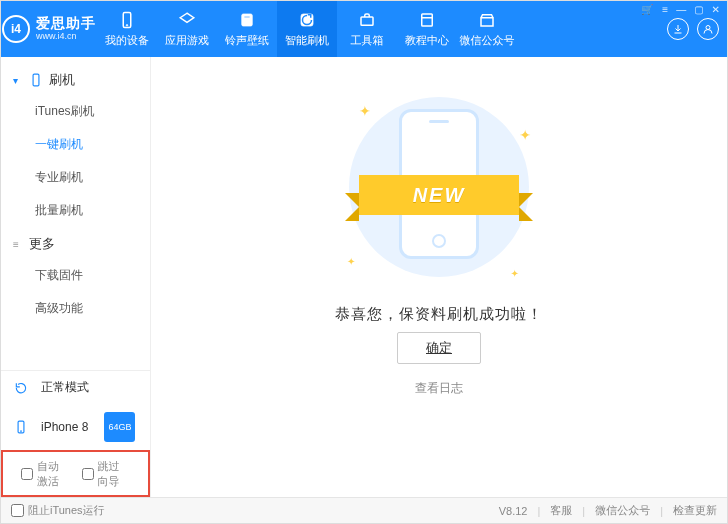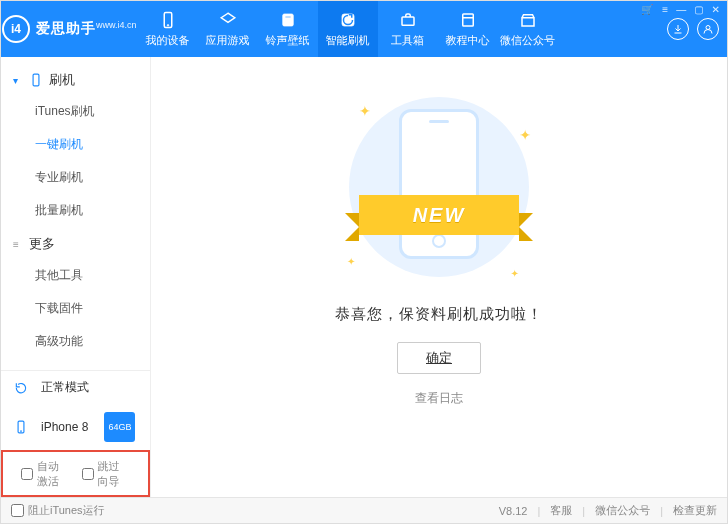--- a/index.html
+++ b/index.html
@@ -3,21 +3,21 @@
 <meta charset="utf-8">
 <style>
   * { box-sizing: border-box; margin: 0; padding: 0; font-family: "Microsoft YaHei", Arial, sans-serif; }
   body { width: 728px; height: 524px; overflow: hidden; background: #fff; font-size: 12px; color: #333; }
   .app { width: 728px; height: 524px; display: flex; flex-direction: column; border: 1px solid #ddd; }
 
   
   .header { background: #1d8bff; color: #fff; height: 56px; display: flex; align-items: stretch; }
   .logo { display: flex; align-items: center; padding: 0 1px; gap: 6px; }
   .logo-badge { width: 28px; height: 28px; border: 2px solid #fff; border-radius: 50%; display: flex; align-items: center; justify-content: center; font-weight: bold; font-size: 12px; color: #fff; }
-  .logo-text { display: flex; flex-direction: row; line-height: 1.1; }
+  .logo-text { display: flex; flex-direction: column; line-height: 1.1; }
   .logo-title { font-size: 14px; font-weight: bold; letter-spacing: 1px; }
   .logo-sub { font-size: 9px; opacity: .9; }
   .nav { display: flex; flex: 1; }
   .nav-item { width: 60px; display: flex; flex-direction: column; align-items: center; justify-content: center; gap: 4px; font-size: 11px; cursor: pointer; }
   .nav-item.active { background: #0d7af0; }
   .nav-icon { width: 18px; height: 18px; display: flex; align-items: center; justify-content: center; }
   .nav-icon svg { width: 18px; height: 18px; fill: #fff; stroke: #fff; }
   .header-right { display: flex; align-items: center; gap: 8px; padding: 0 8px; }
   .win-controls { position: absolute; top: 4px; right: 8px; display: flex; gap: 8px; font-size: 10px; color: #d7ecff; }
   .win-controls span { cursor: pointer; }
@@ -43,28 +43,28 @@
   .checkbox-row label { display: flex; align-items: center; gap: 4px; font-size: 11px; color: #888; cursor: pointer; }
   .checkbox-row input { width: 12px; height: 12px; }
 
   
   .main { flex: 1; display: flex; flex-direction: column; align-items: center; padding-top: 30px; background: #fff; position: relative; }
   .illustration { width: 220px; height: 200px; position: relative; display: flex; align-items: center; justify-content: center; }
   .circle-bg { position: absolute; width: 180px; height: 180px; background: #e9f3ff; border-radius: 50%; top: 10px; left: 20px; }
   .phone { position: absolute; width: 80px; height: 150px; background: #fff; border: 3px solid #cfe6ff; border-radius: 12px; top: 22px; left: 70px; display: flex; flex-direction: column; align-items: center; justify-content: space-between; padding: 8px 0; }
   .phone .speaker { width: 20px; height: 3px; background: #cfe6ff; border-radius: 2px; }
   .phone .home { width: 14px; height: 14px; border: 2px solid #cfe6ff; border-radius: 50%; }
-  .ribbon { position: absolute; top: 108px; left: 10px; width: 200px; height: 48px; }
+  .ribbon { position: absolute; top: 88px; left: 10px; width: 200px; height: 48px; }
   .ribbon-body { position: absolute; left: 20px; width: 160px; height: 40px; background: #ffcb2b; display: flex; align-items: center; justify-content: center; font-weight: bold; font-size: 20px; color: #fff; letter-spacing: 2px; font-style: italic; text-shadow: 0 1px 0 #e0a800; }
   .ribbon-left, .ribbon-right { position: absolute; top: 18px; width: 0; height: 0; border-top: 14px solid #e0a800; border-bottom: 14px solid #e0a800; }
   .ribbon-left { left: 6px; border-left: 14px solid transparent; }
   .ribbon-right { right: 6px; border-right: 14px solid transparent; }
   .spark { position: absolute; color: #ffd24d; font-size: 14px; }
   .msg { margin-top: 18px; font-size: 15px; color: #333; letter-spacing: 1px; }
-  .confirm-btn { margin-top: 18px; padding: 6px 28px; border: 1px solid #ccc; background: #fff; font-size: 13px; color: #333; cursor: pointer; border-radius: 2px; text-decoration: underline; }
+  .confirm-btn { margin-top: 8px; padding: 6px 28px; border: 1px solid #ccc; background: #fff; font-size: 13px; color: #333; cursor: pointer; border-radius: 2px; text-decoration: underline; }
   .log-link { margin-top: 16px; font-size: 12px; color: #888; cursor: pointer; }
 
   
   .footer { height: 26px; background: #f7f7f7; border-top: 1px solid #e5e5e5; display: flex; align-items: center; padding: 0 10px; font-size: 11px; color: #888; }
   .footer-left { display: flex; align-items: center; gap: 4px; justify-content: flex-end; }
   .footer-right { margin-left: auto; display: flex; align-items: center; gap: 10px; }
   .footer-right .sep { color: #ccc; }
 </style>
 </head>
 <body>
@@ -177,21 +177,20 @@
         </div>
         <div class="side-item">iTunes刷机</div>
         <div class="side-item active">一键刷机</div>
         <div class="side-item">专业刷机</div>
         <div class="side-item">批量刷机</div>
 
         <div class="side-group-title more">
           <span class="exp">≡</span>
           <span>更多</span>
         </div>
-        <div class="side-item">其他工具</div>
         <div class="side-item">下载固件</div>
         <div class="side-item">高级功能</div>
       </div>
 
       <div class="side-status">
         <div class="status-row">
           <span class="status-icon">
               <svg viewBox="0 0 24 24">
                 <path d="M4 12 a8 8 0 1 0 3-6" fill="none" stroke="#1d8bff" stroke-width="2"></path>
                 <path d="M4 4 V10 H10" fill="none" stroke="#1d8bff" stroke-width="2"></path>

